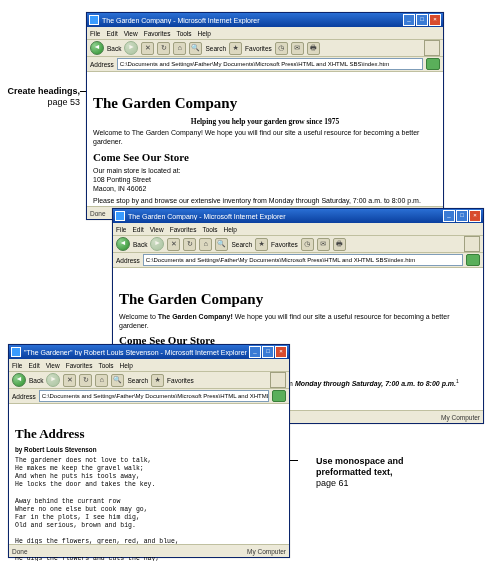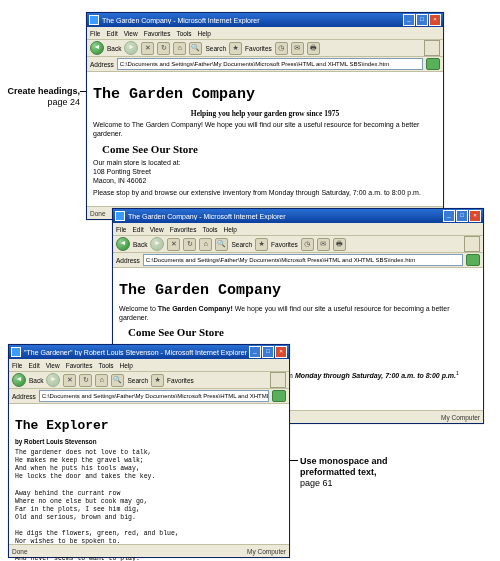--- a/index.html
+++ b/index.html
@@ -119,28 +119,28 @@
     border: 1px solid #3a7f3a;
     border-radius: 2px;
   }
   .content {
     padding: 4px 6px;
     font-size: 7px;
     color: #000;
     line-height: 1.25;
   }
   .content h1 {
-    font-family: Liberation Mono, monospace;
+    font-family: Liberation Serif, serif;
     font-size: 15px;
-    margin: 10px 0 4px 0;
+    margin: 18px 0 4px 0;
   }
   .content h2 {
     font-family: 'Times New Roman', serif;
     font-size: 11px;
-    margin: 4px 0 3px 9px;
+    margin: 4px 0 3px 0;
   }
   .content p { margin: 3px 0; }
   .content .intro { font-weight: bold; font-family: 'Times New Roman', serif; font-size: 7.5px; text-align: center; }
   .content .intro2 { font-style: italic; font-weight: bold; font-family: 'Times New Roman', serif; font-size: 7.5px; }
   .content pre {
     font-family: 'Courier New', monospace;
     font-size: 6.5px;
     margin: 3px 0;
     white-space: pre;
     line-height: 1.25;
@@ -158,31 +158,31 @@
     font-size: 6.5px;
     color: #333;
     justify-content: space-between;
   }
 </style>
 </head>
 <body>
 
 <div class="label" style="left:2px; top:86px; width:78px; text-align:right;">
   <span>Create headings,</span><br>
-  <span class="pg">page 24</span>
+  <span class="pg">page 53</span>
 </div>
 <div class="hline" style="left:80px; top:91px; width:6px;"></div>
 
 <div class="label" style="left:388px; top:380px; width:105px;">
   <span>Apply superscript and subscript formatting,</span><br>
   <span class="pg">page 40</span>
 </div>
 <div class="hline" style="left:374px; top:384px; width:12px;"></div>
 
-<div class="label" style="left:300px; top:456px; width:100px;">
+<div class="label" style="left:316px; top:456px; width:100px;">
   <span>Use monospace and preformatted text,</span><br>
   <span class="pg">page 61</span>
 </div>
 <div class="hline" style="left:286px; top:460px; width:12px;"></div>
 
 <div class="window" style="left:86px; top:12px; width:356px; height:206px;">
   <div class="titlebar">
     <div class="ie-icon"></div>
     <div class="title">The Garden Company - Microsoft Internet Explorer</div>
     <div class="win-controls">
@@ -331,21 +331,21 @@
     <div class="tbtn sq">★</div>
     <span class="tlabel">Favorites</span>
     <div class="throbber"></div>
   </div>
   <div class="addrbar">
     <span>Address</span>
     <div class="addrfield">C:\Documents and Settings\Father\My Documents\Microsoft Press\HTML and XHTML SBS\poem.htm</div>
     <div class="go-btn"></div>
   </div>
   <div class="content" style="font-size:6.3px;">
-    <h1 style="font-size:13px;">The Explorer</h1>
+    <h1 style="font-size:13px;">The Address</h1>
     <p><b>by Robert Louis Stevenson</b></p>
     <pre>The gardener does not love to talk,
 He makes me keep the gravel walk;
 And when he puts his tools away,
 He locks the door and takes the key.
 
 Away behind the currant row
 Where no one else but cook may go,
 Far in the plots, I see him dig,
 Old and serious, brown and big.

